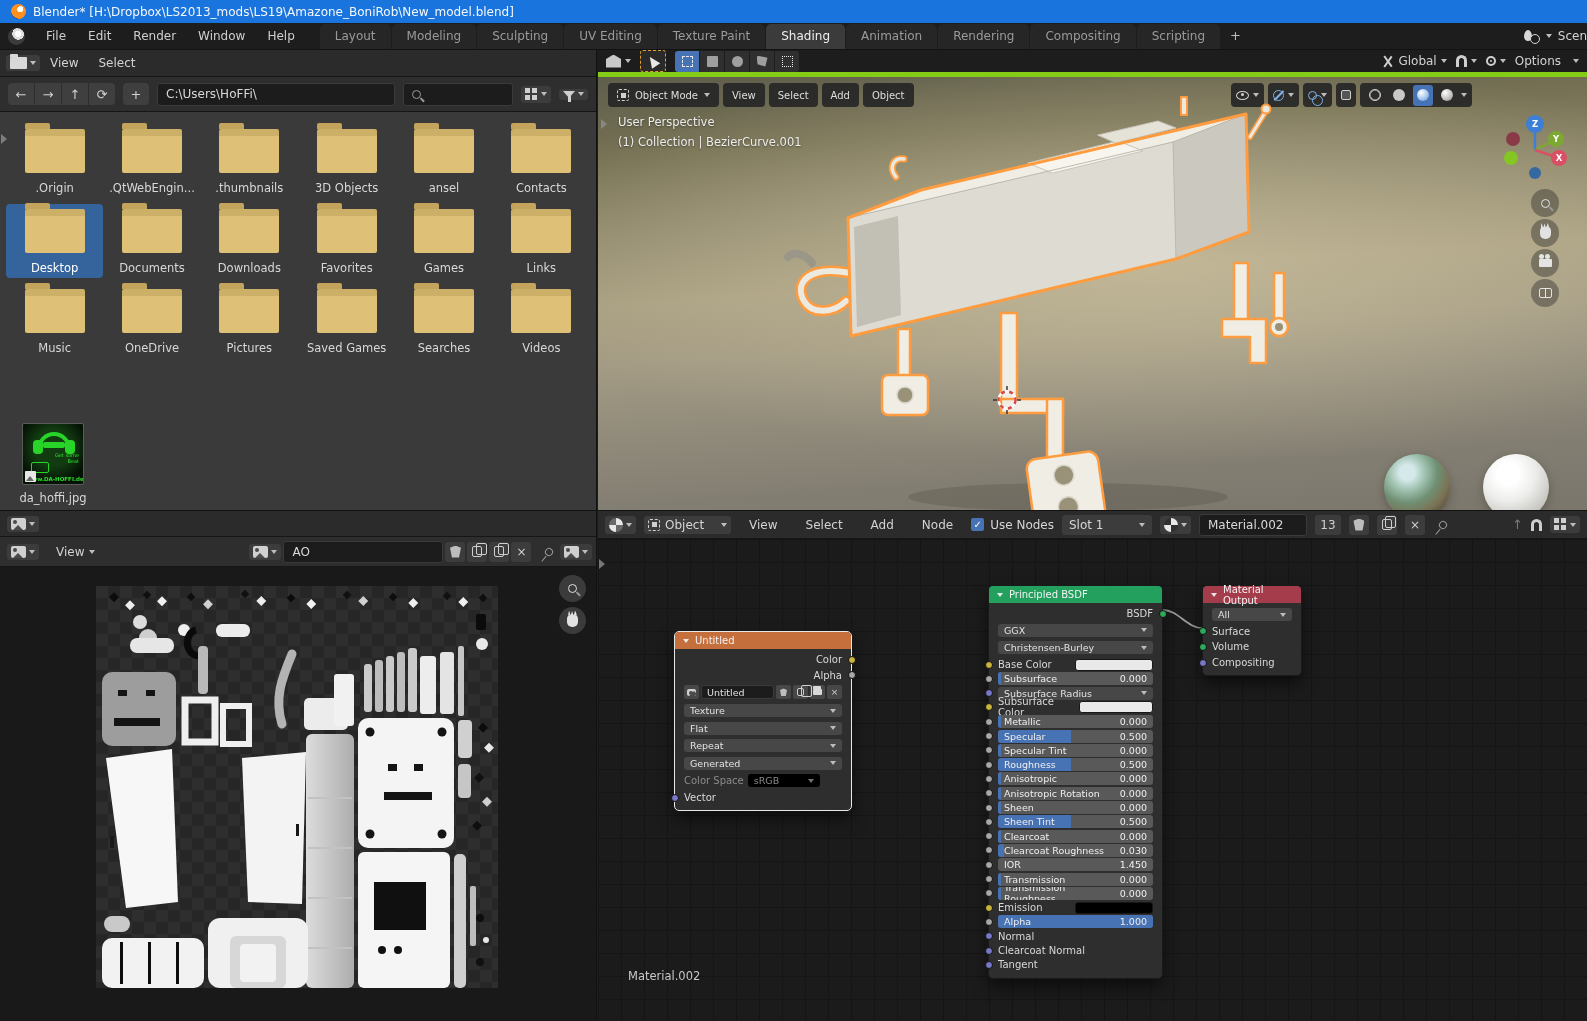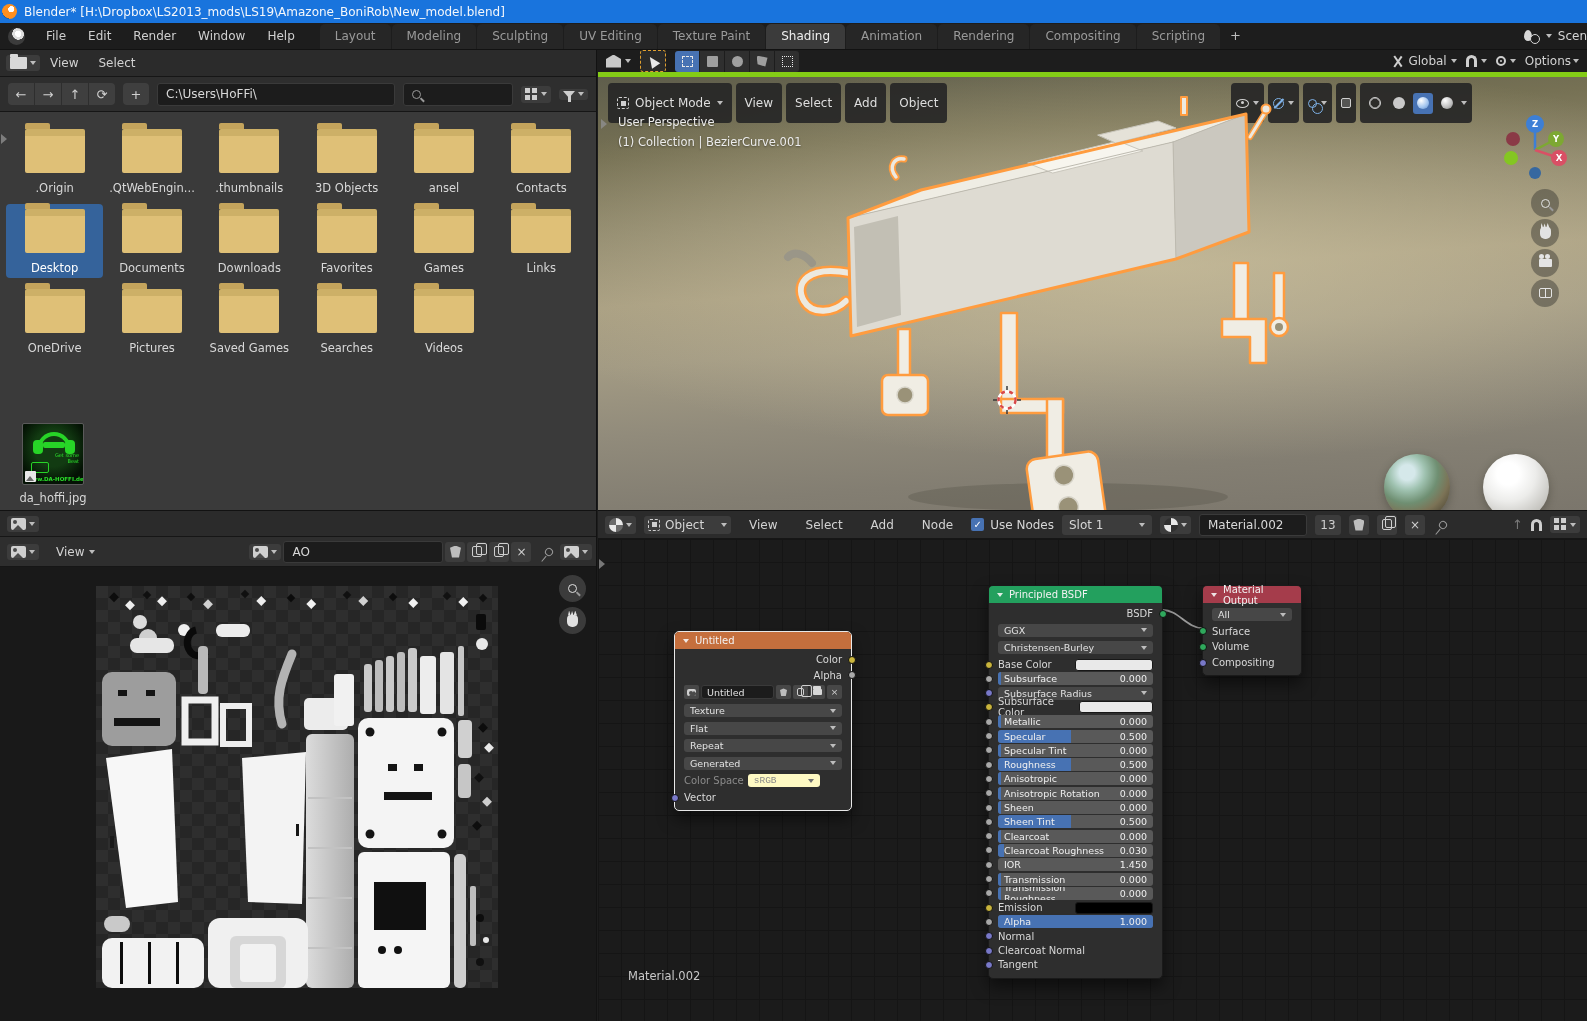--- a/index.html
+++ b/index.html
@@ -5,21 +5,21 @@
   * { margin:0; padding:0; box-sizing:border-box; }
   html,body { width:1587px; height:1021px; background:#111; overflow:hidden; }
   body { font-family:"DejaVu Sans", sans-serif; color:#d6d6d6; -webkit-font-smoothing:antialiased; }
   #app { position:relative; width:1587px; height:1021px; background:#1d1d1d; }
 
   
   .chev { width:0;height:0;border-left:3.5px solid transparent;border-right:3.5px solid transparent;border-top:4.5px solid #bdbdbd; display:inline-block; flex:none; }
   .chev.dim { border-top-color:#707070; }
 
   
-  #titlebar { position:absolute; left:0; top:0; width:1587px; height:23px; background:#1974dd; display:flex; align-items:center; padding:0 2px; gap:7px; }
+  #titlebar { position:absolute; left:0; top:0; width:1587px; height:23px; background:#1974dd; display:flex; align-items:center; padding:0 11px; gap:7px; }
   .blender-logo { width:15px; height:15px; border-radius:50%; background:radial-gradient(circle at 62% 35%, #fff 0 22%, #ff8f1f 24% 70%, #265787 72%); flex:none; }
   #titlebar .title { font-size:12px; color:#f4f7fb; white-space:nowrap; }
 
   
   #topbar { position:absolute; left:0; top:23px; width:1587px; height:27px; background:#1d1d1d; display:flex; align-items:center; overflow:hidden; border-bottom:1px solid #121212; }
   #topbar .logo-wrap { padding:0 10px 0 8px; display:flex; align-items:center; }
   .blender-logo-dark { width:17px; height:17px; border-radius:50%; background:radial-gradient(circle at 60% 34%, #fff 0 20%, #dedede 22% 38%, #3c3c3c 40%); }
   .menu-item { font-size:12px; color:#cfcfcf; padding:0 11px; line-height:26px; }
   #workspace-tabs { display:flex; align-items:flex-end; height:27px; margin-left:14px; gap:1px; }
   .tab { font-size:12px; color:#9a9a9a; background:#262626; padding:4px 15px 5px; border-radius:5px 5px 0 0; line-height:17px; white-space:nowrap; }
@@ -112,28 +112,28 @@
   .selbtn.active { background:#4772b3; }
   .dash-sq { width:11px; height:11px; border:1.5px dashed #e8e8e8; }
   .sq-ic { width:11px; height:11px; background:#9f9f9f; border-radius:1px; }
   .vp-right { margin-left:auto; display:flex; align-items:center; gap:9px; }
   .axes-ic { width:13px; height:13px; position:relative; }
   .axes-ic::before { content:""; position:absolute; left:6px; top:0; width:1.5px; height:13px; background:#cfcfcf; transform:rotate(35deg); }
   .axes-ic::after { content:""; position:absolute; left:6px; top:0; width:1.5px; height:13px; background:#cfcfcf; transform:rotate(-35deg); }
   .magnet-ic { width:11px; height:12px; border:3px solid #cfcfcf; border-bottom:none; border-radius:7px 7px 0 0; }
   .prop-ic { width:10px; height:10px; border:2px solid #cfcfcf; border-radius:50%; position:relative; }
   .prop-ic::after { content:""; position:absolute; left:2px; top:2px; width:2px; height:2px; background:#cfcfcf; border-radius:50%; }
-  .opt-lbl { font-size:12px; color:#d2d2d2; display:flex; gap:2px; align-items:center; }
+  .opt-lbl { font-size:12px; color:#d2d2d2; display:flex; gap:12px; align-items:center; }
   #vp-scene { position:relative; height:433px;
     background:
       radial-gradient(95% 65% at 56% 42%, rgba(208,197,163,.65), rgba(208,197,163,0) 72%),
       linear-gradient(176deg, #5f5e4c 0%, #767154 16%, #918a6e 32%, #a89e81 46%, #a29a83 58%, #918b7b 72%, #837e72 86%, #7b766c 100%);
   }
   .vp-float { position:absolute; display:flex; gap:4px; align-items:center; }
-  .fbtn { background:rgba(38,38,38,.92); border-radius:4px; height:40px; display:flex; align-items:center; gap:6px; padding:0 9px; font-size:12px; color:#dedede; }
+  .fbtn { background:rgba(38,38,38,.92); border-radius:4px; height:24px; display:flex; align-items:center; gap:6px; padding:0 9px; font-size:10px; color:#dedede; }
   .fbtn.grp { padding:0 5px; gap:4px; }
   .mode-ic { width:12px; height:12px; border:1.5px dashed #cfcfcf; border-radius:2px; display:flex; align-items:center; justify-content:center; }
   .mode-ic::after { content:""; width:5px; height:5px; background:#cfcfcf; }
   .eye-ic { width:13px; height:9px; border:1.5px solid #d2d2d2; border-radius:50%; position:relative; }
   .eye-ic::after { content:""; position:absolute; left:3.5px; top:1.5px; width:3px; height:3px; border-radius:50%; background:#d2d2d2; }
   .giz-ic { width:11px; height:11px; border:1.5px solid #7fb2e8; border-radius:50%; position:relative; }
   .giz-ic::after { content:""; position:absolute; left:4px; top:-2px; width:1.5px; height:13px; background:#7fb2e8; transform:rotate(45deg); }
   .ovl-ic { width:9px; height:9px; border:1.5px solid #7fb2e8; border-radius:50%; position:relative; }
   .ovl-ic::after { content:""; position:absolute; left:3px; top:3px; width:9px; height:9px; border:1.5px solid #7fb2e8; border-radius:50%; }
   .xray-ic { width:10px; height:10px; border:1.5px solid #cfcfcf; border-radius:2px; background:rgba(207,207,207,.25); }
@@ -174,21 +174,21 @@
   .nrow .lb-plain { font-size:10px; }
   .nrow .right { margin-left:auto; }
   .socket { position:absolute; width:8px; height:8px; border-radius:50%; border:1px solid #101010; top:2.5px; }
   .sock-l { left:-4.5px; } .sock-r { right:-4.5px; }
   .sk-color { background:#c9b43c; } .sk-float { background:#a8a8a8; }
   .sk-vector { background:#7878c8; } .sk-shader { background:#2fa85c; }
   .slider { position:relative; flex:1; height:13px; background:#595959; border-radius:3px; overflow:hidden; display:flex; align-items:center; justify-content:space-between; padding:0 6px; font-size:9.5px; }
   .slider .fill { position:absolute; left:0; top:0; bottom:0; background:#4772b3; }
   .slider span { position:relative; z-index:1; color:#efefef; }
   .ndrop { flex:1; height:13px; background:#474747; border-radius:3px; display:flex; align-items:center; justify-content:space-between; padding:0 6px; font-size:9.5px; color:#e2e2e2; }
-  .ndrop.dim { background:#fef9c3; color:#8a8a8a;font-family:Liberation Mono, monospace; }
+  .ndrop.dim { background:#000000; color:#8a8a8a; }
   .nswatch { width:78px; height:12px; border-radius:3px; border:1px solid #181818; margin-left:auto; }
   .nfield { flex:1; height:14px; background:#1c1c1c; border:1px solid #3a3a3a; border-radius:3px; display:flex; align-items:center; padding:0 5px; font-size:9.5px; color:#e0e0e0; }
   .nmini { width:15px; height:14px; background:#474747; border-radius:2px; display:flex; align-items:center; justify-content:center; color:#cfcfcf; font-size:9px; }
   #se-bottom-label { position:absolute; left:30px; top:430px; font-size:11.5px; color:#c8c8c8; }
 </style>
 </head>
 <body>
 
 <div id="app">
 
@@ -304,20 +304,24 @@
             <div class="ficon"></div>
             <div class="tlabel">Favorites</div>
           </div>
           <div class="tile">
             <div class="ficon"></div>
             <div class="tlabel">Games</div>
           </div>
           <div class="tile">
             <div class="ficon"></div>
             <div class="tlabel">Links</div>
+          </div>
+          <div class="tile">
+            <div class="ficon"></div>
+            <div class="tlabel">Music</div>
           </div>
           <div class="tile">
             <div class="ficon"></div>
             <div class="tlabel">OneDrive</div>
           </div>
           <div class="tile">
             <div class="ficon"></div>
             <div class="tlabel">Pictures</div>
           </div>
           <div class="tile">

